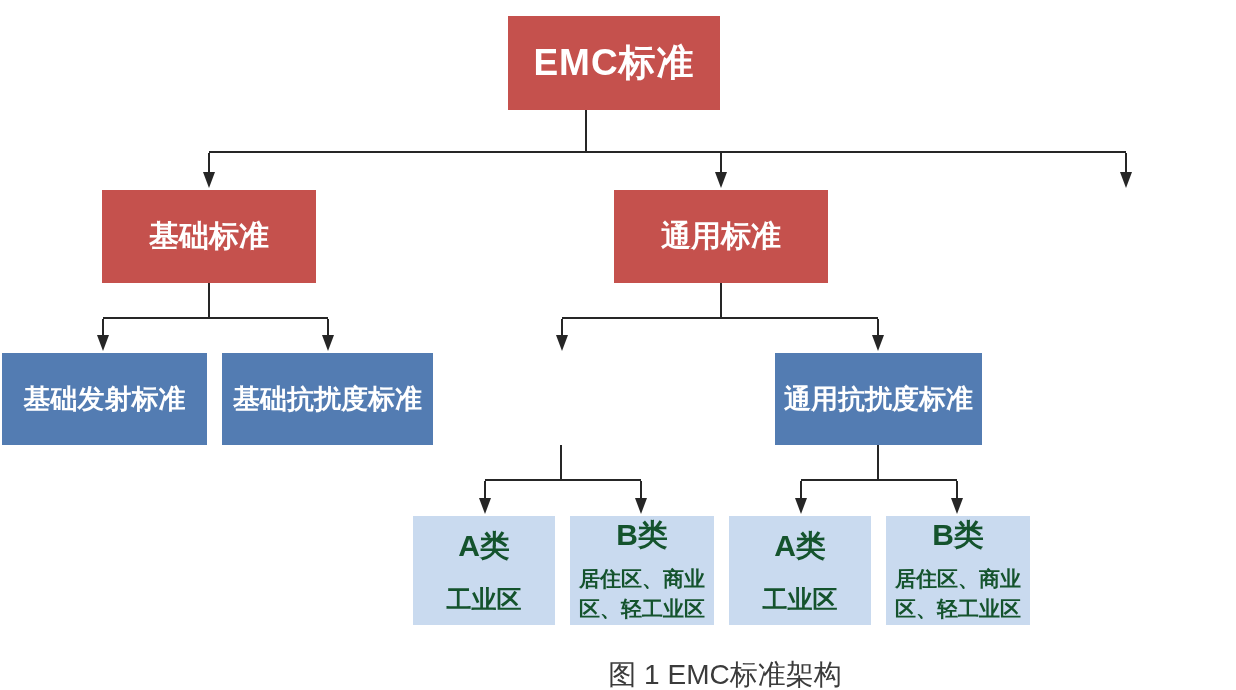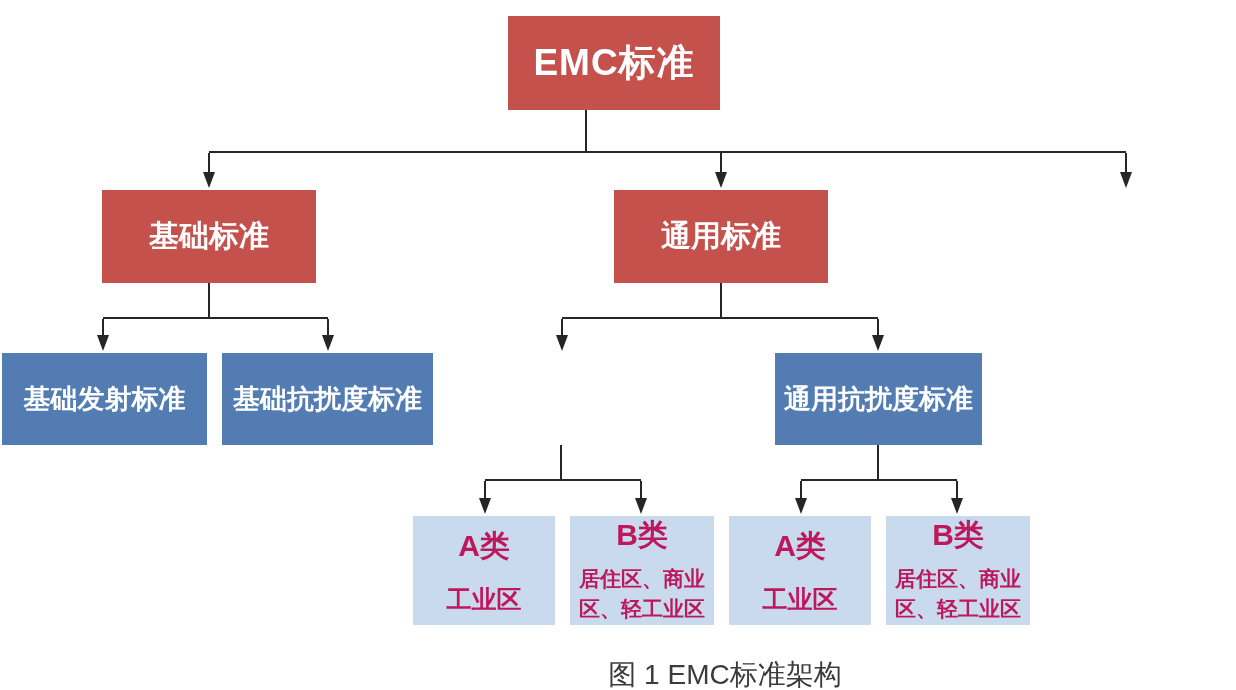--- a/index.html
+++ b/index.html
@@ -39,21 +39,21 @@
   .lv2-node    { font-size: 30px; }
   .lv-blue {
     background: #537CB2;
     color: #ffffff;
     font-weight: bold;
     font-size: 27px;
     text-align: right;
   }
   .lv-light {
     background: #C9DAEF;
-    color: #be185d;
+    color: #14532d;
     flex-direction: column;
     justify-content: center;
     padding: 6px 4px;
   }
   .class-title {
     font-size: 30px;
     font-weight: bold;
     line-height: 1.25;
   }
   .class-desc-a {

